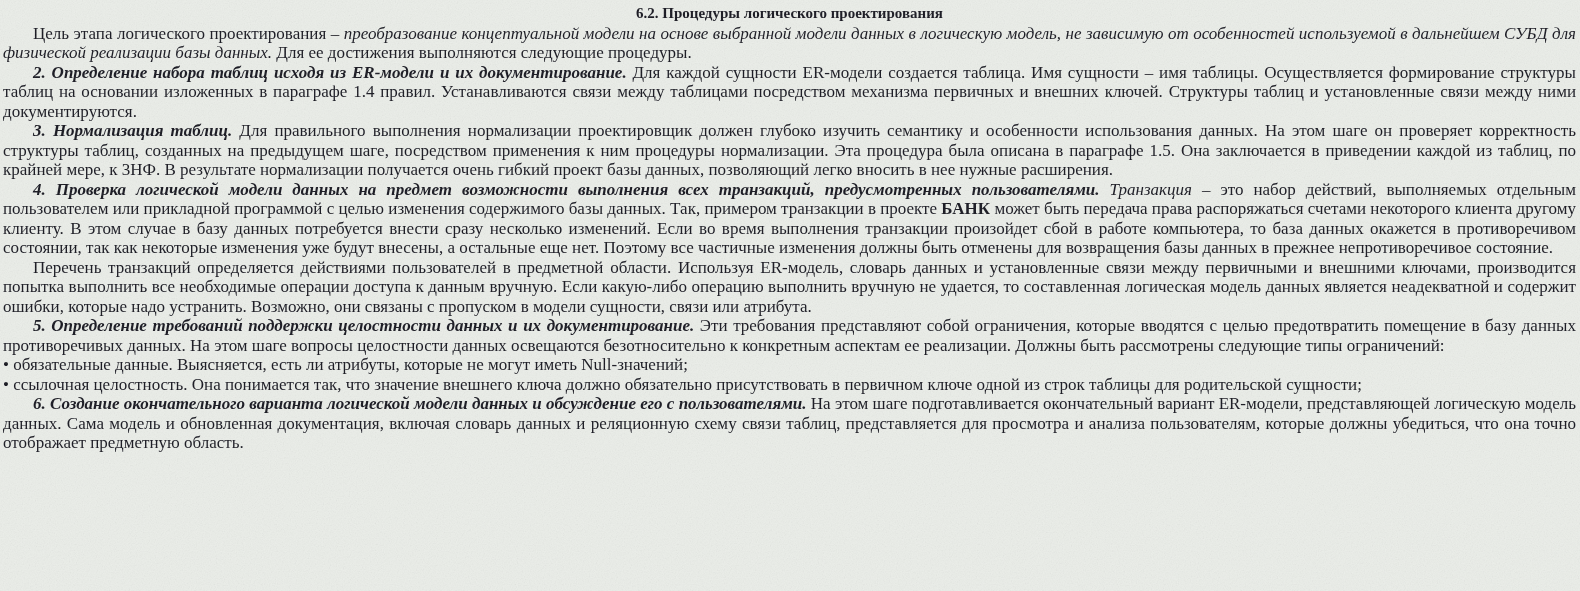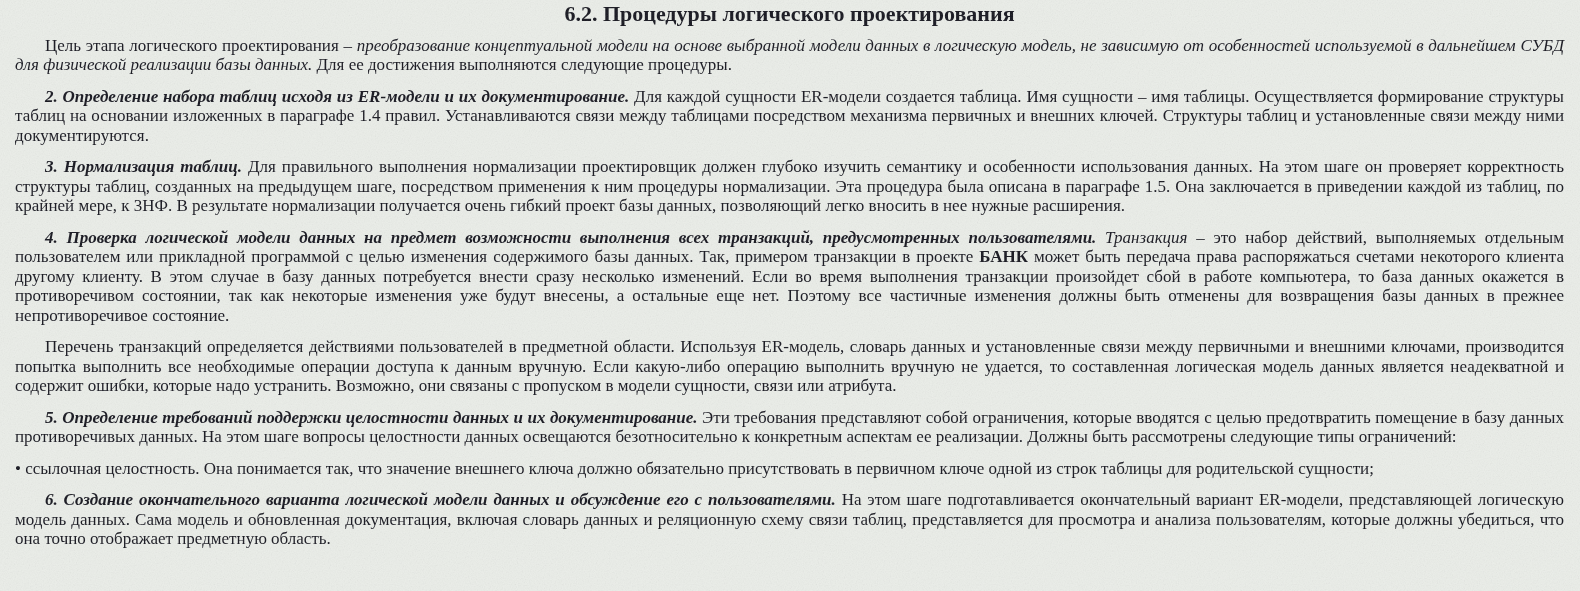--- a/index.html
+++ b/index.html
@@ -14,24 +14,24 @@
     padding: 4px 4px 0 3px;
     font-family: "Liberation Serif", "DejaVu Serif", serif;
     font-size: 17px;
     line-height: 19.5px;
     color: #14141d;
     text-align: justify;
   }
   .title {
     text-align: center;
     font-weight: 700;
-    font-size: 22px;
+    font-size: 15px;
     margin: 0;
   }
-  p.para { margin: 12px; }
+  p.para { margin: 0; }
   p.indent { text-indent: 30px; }
   p.bullet { text-indent: 0; }
   .seg-i  { font-style: italic; }
   .seg-b  { font-weight: 700; }
   .seg-bi { font-weight: 700; font-style: italic; }
   .noise-overlay {
     position: fixed;
     left: 0; top: 0;
     width: 1580px; height: 591px;
     pointer-events: none;
@@ -43,20 +43,21 @@
 
 <div class="page">
   <h1 class="title">6.2. Процедуры логического проектирования</h1>
   <div>
       <p class="para indent"><span>Цель этапа логического проектирования – </span><span class="seg-i">преобразование концептуальной модели на основе выбранной модели данных в логическую модель, не зависимую от особенностей  используемой в дальнейшем СУБД для физической реализации базы данных.</span><span> Для ее достижения выполняются следующие процедуры.</span></p>
       <p class="para indent"><span class="seg-bi">2. Определение набора таблиц исходя из ER-модели и их документирование.</span><span> Для каждой сущности ER-модели создается таблица. Имя сущности – имя таблицы. Осуществляется формирование структуры таблиц на основании изложенных в параграфе 1.4 правил. Устанавливаются связи между таблицами посредством механизма первичных и внешних ключей. Структуры таблиц и установленные связи между ними документируются.</span></p>
       <p class="para indent"><span class="seg-bi">3. Нормализация таблиц.</span><span> Для правильного выполнения нормализации проектировщик должен глубоко изучить семантику и особенности использования данных. На этом шаге он проверяет корректность структуры таблиц, созданных на предыдущем шаге, посредством применения к ним процедуры нормализации. Эта процедура была описана в параграфе 1.5. Она заключается в приведении каждой  из таблиц, по крайней мере, к  3НФ. В результате нормализации получается очень гибкий проект базы данных, позволяющий легко вносить в нее нужные расширения.</span></p>
       <p class="para indent"><span class="seg-bi">4. Проверка логической модели данных  на предмет возможности выполнения всех транзакций, предусмотренных пользователями.</span><span class="seg-i"> Транзакция</span><span> – это набор действий, выполняемых отдельным пользователем или прикладной программой с целью изменения содержимого базы данных. Так, примером транзакции в проекте </span><span class="seg-b">БАНК</span><span> может быть передача права распоряжаться счетами некоторого клиента другому клиенту. В этом случае в базу данных потребуется внести сразу несколько изменений. Если во время выполнения транзакции произойдет сбой в работе компьютера, то база данных окажется в противоречивом состоянии, так как некоторые изменения уже будут внесены, а остальные еще нет. Поэтому все частичные изменения должны быть отменены для возвращения базы данных в прежнее непротиворечивое состояние.</span></p>
       <p class="para indent"><span>Перечень транзакций определяется действиями пользователей в предметной области. Используя ER-модель, словарь данных и установленные связи между первичными и внешними ключами, производится попытка выполнить все необходимые операции доступа к данным вручную. Если какую-либо операцию выполнить вручную не удается, то составленная логическая модель данных является неадекватной и содержит ошибки, которые надо устранить. Возможно, они связаны с пропуском в модели сущности, связи или атрибута.</span></p>
       <p class="para indent"><span class="seg-bi">5. Определение требований поддержки целостности данных и их документирование.</span><span> Эти требования представляют собой ограничения, которые вводятся с целью предотвратить помещение в базу данных противоречивых данных. На этом шаге вопросы целостности данных освещаются безотносительно к конкретным аспектам ее реализации. Должны быть рассмотрены следующие типы ограничений:</span></p>
+      <p class="para bullet"><span>• </span><span>обязательные данные. Выясняется, есть ли атрибуты, которые не могут иметь Null-значений;</span></p>
       <p class="para bullet"><span>• </span><span>ссылочная целостность. Она понимается так, что значение внешнего ключа должно обязательно присутствовать в первичном ключе одной из строк таблицы для родительской сущности;</span></p>
       <p class="para indent"><span class="seg-bi">6. Создание окончательного варианта логической модели данных и обсуждение его с пользователями.</span><span> На этом шаге подготавливается окончательный вариант  ER-модели, представляющей логическую модель данных. Сама модель и обновленная документация, включая словарь данных и реляционную схему связи таблиц, представляется для просмотра и анализа пользователям, которые должны убедиться, что она точно отображает предметную область.</span></p>
     </div>
 </div>
 
 <svg class="noise-overlay" width="1580" height="591" xmlns="http://www.w3.org/2000/svg">
   <filter id="grain">
     <feTurbulence type="fractalNoise" baseFrequency="0.85" numOctaves="2" stitchTiles="stitch"></feTurbulence>
     <feColorMatrix type="saturate" values="0"></feColorMatrix>
   </filter>

